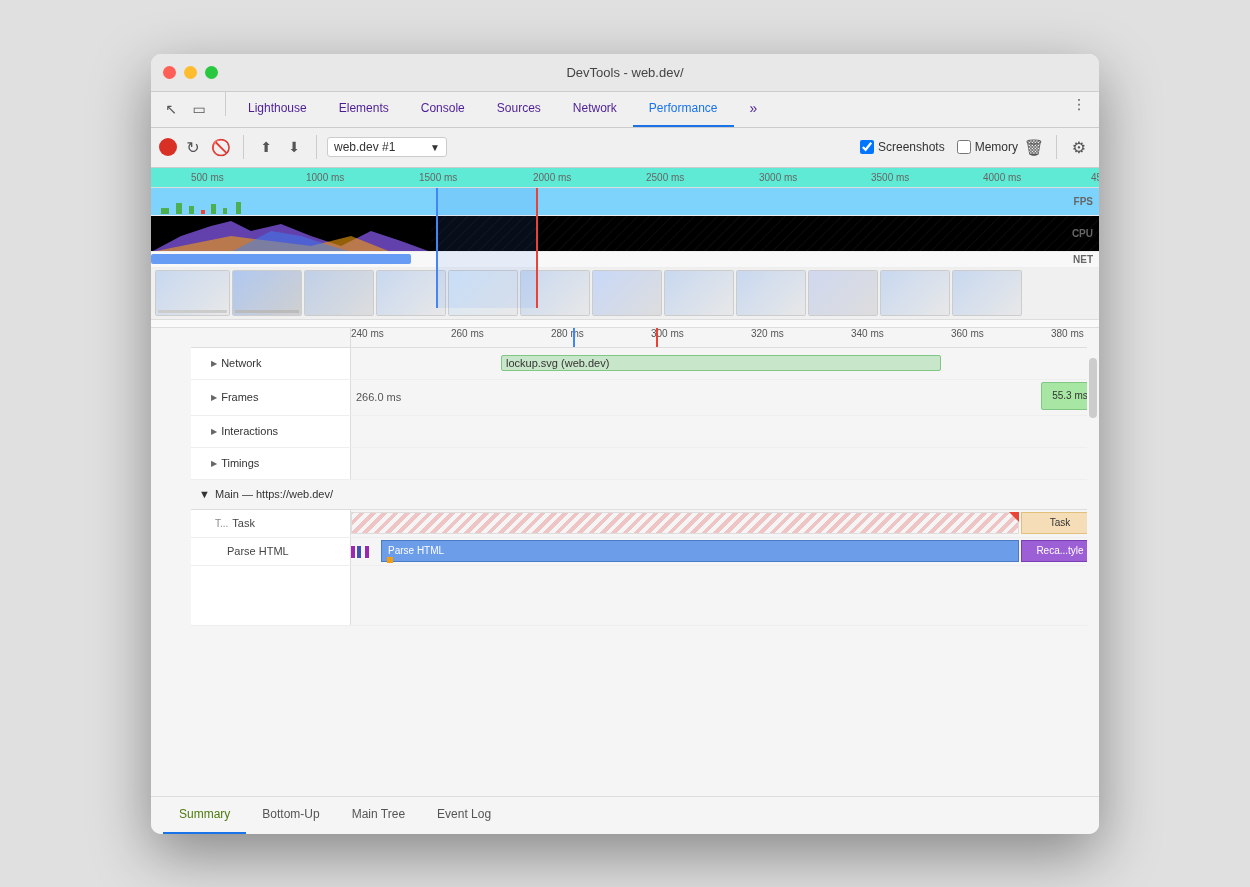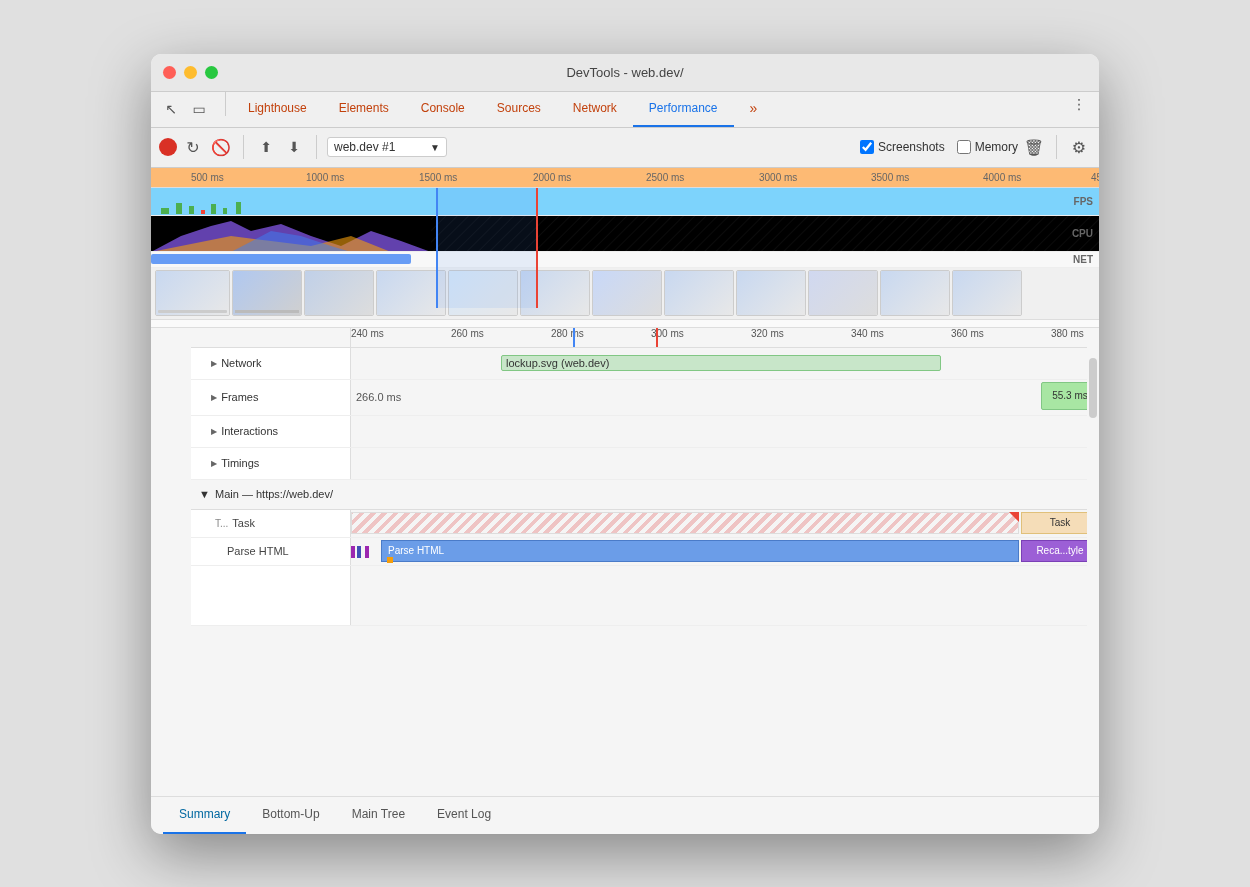--- a/index.html
+++ b/index.html
@@ -71,21 +71,21 @@
       background: #f0f0f0;
       height: 36px;
       display: flex;
       align-items: stretch;
       border-bottom: 1px solid #ccc;
       padding: 0 8px;
     }
     .tab {
       padding: 0 16px;
       font-size: 12px;
-      color: #c2410c;
+      color: #4c1d95;
       display: flex;
       align-items: center;
       cursor: pointer;
       border-bottom: 2px solid transparent;
       white-space: nowrap;
     }
     .tab.active {
       color: #1a73e8;
       border-bottom: 2px solid #1a73e8;
     }
@@ -327,41 +327,41 @@
     .bottom-tab {
       padding: 0 16px;
       font-size: 12px;
       color: #555;
       display: flex;
       align-items: center;
       cursor: pointer;
       border-bottom: 2px solid transparent;
     }
     .bottom-tab.active {
-      color: #0369a1;
+      color: #4d7c0f;
       border-bottom: 2px solid #1a73e8;
     }
     .scrollbar-v {
       position: absolute;
       right: 0;
       top: 0;
       width: 12px;
       height: 100%;
       background: #f5f5f5;
     }
     .scrollbar-thumb {
       position: absolute;
       right: 2px;
       width: 8px;
       background: #ccc;
       border-radius: 4px;
     }
     .overview-top-ruler {
       height: 20px;
-      background: #fdba74;
+      background: #5eead4;
       border-bottom: 1px solid #ddd;
       display: flex;
       align-items: center;
       position: relative;
       overflow: hidden;
     }
     .overview-ruler-mark {
       position: absolute;
       font-size: 10px;
       color: #666;

